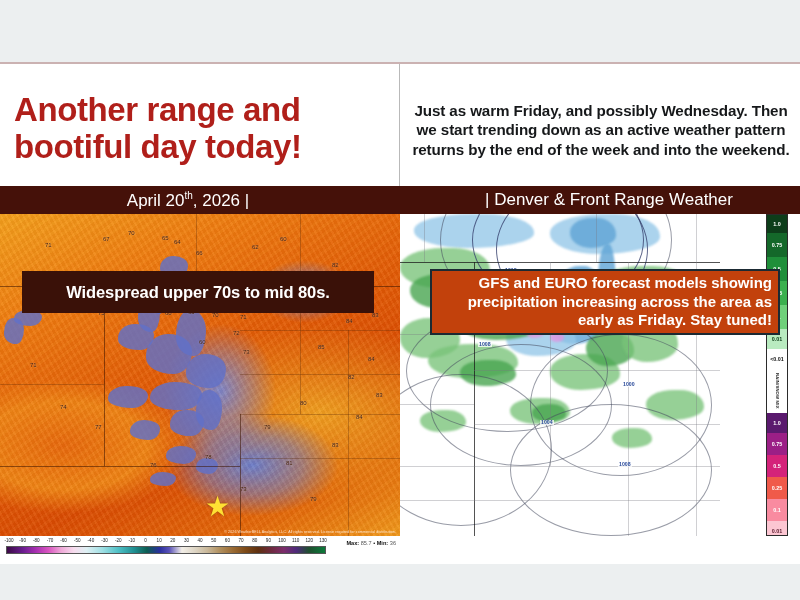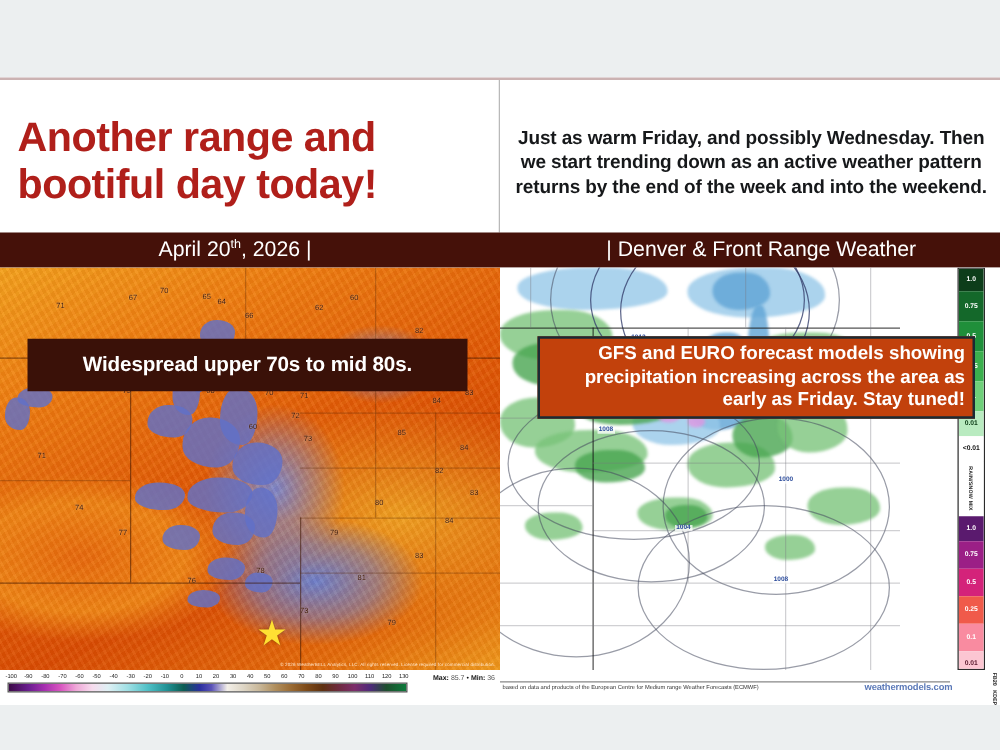--- a/index.html
+++ b/index.html
@@ -611,23 +611,14 @@
         <div class="scale-bar"></div>
       </div>
       <div class="maxmin">
         <b>Max:</b>
         <span class="val">85.7</span>
         <span>•</span>
         <b>Min:</b>
         <span class="val">36</span>
       </div>
     </div>
-    <div class="footer-right">
-      <div class="ecmwf-rule"></div>
-      <div class="ecmwf-note">based on data and products of the European Centre for Medium range Weather Forecasts (ECMWF)</div>
-      <div class="wm-brand">weathermodels.com</div>
-      <div class="corner-tags">
-        <span>FB20</span>
-        <span>KDEP</span>
-      </div>
-    </div>
   </div>
 </div>
 
 </body></html>

